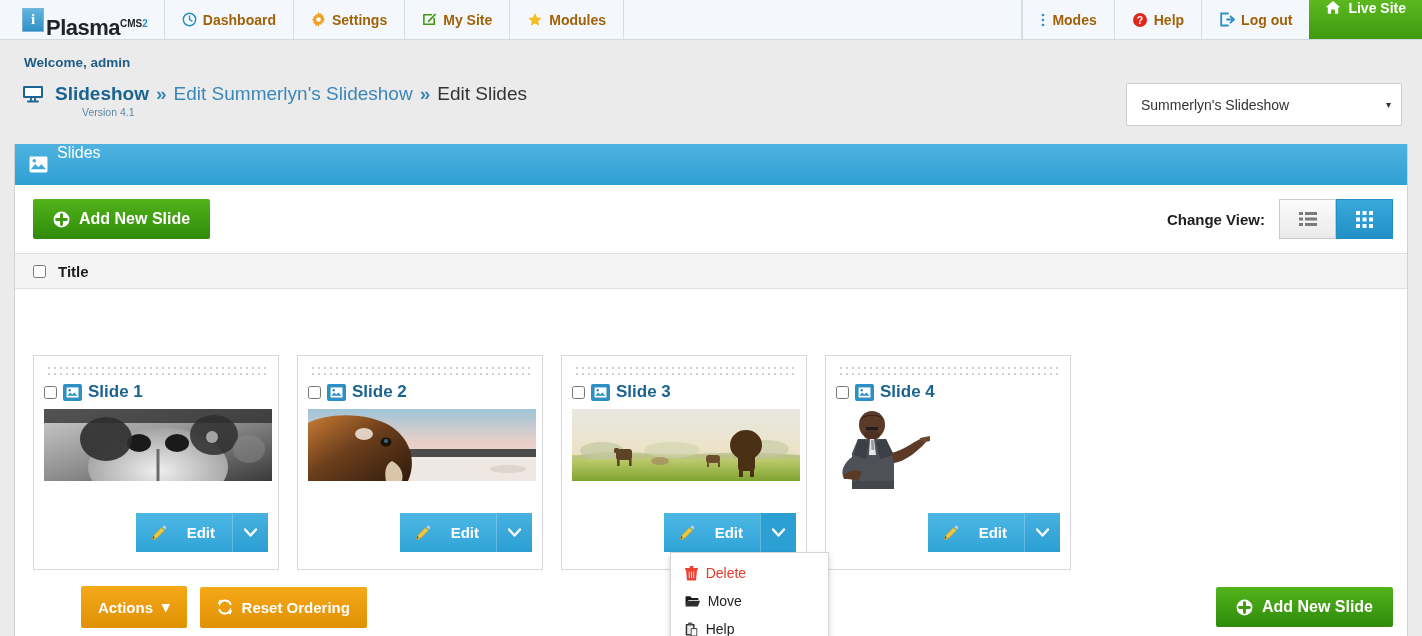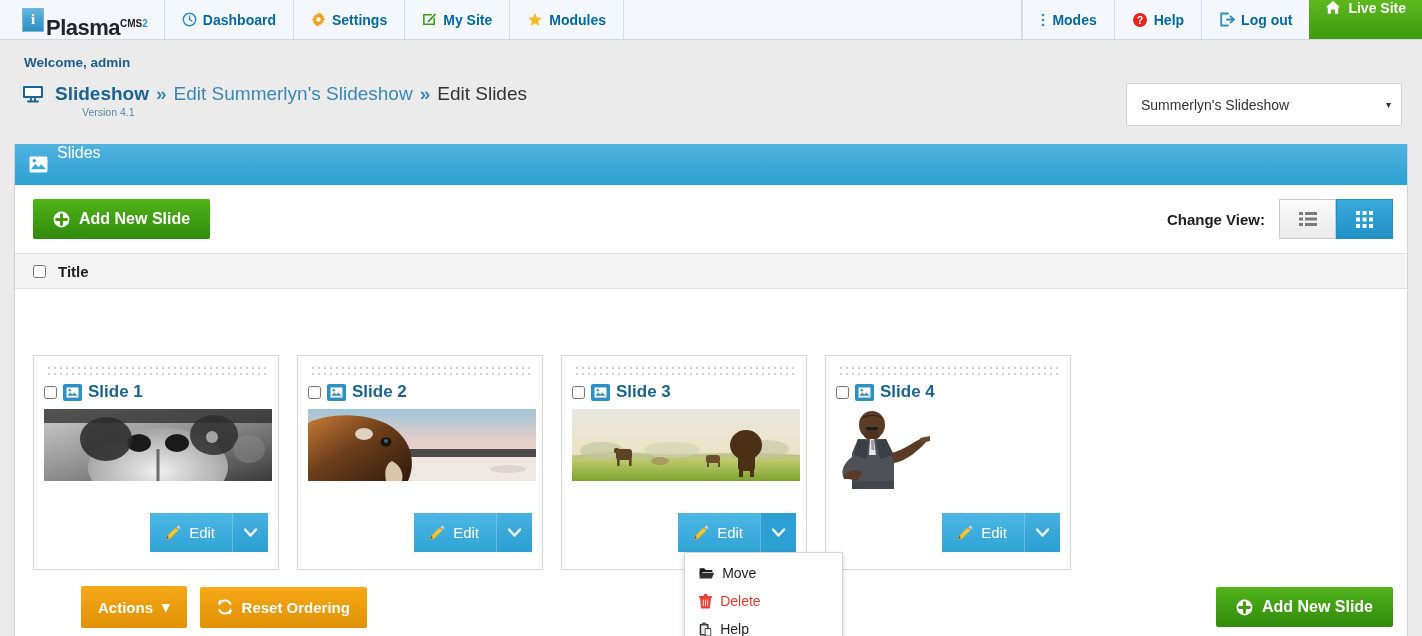--- a/index.html
+++ b/index.html
@@ -53,21 +53,21 @@
     vertical-align: super;
     letter-spacing: 0;
   }
   .brand-sup .two { color: #2e8fc4; }
 
   .navitem {
     display: flex; align-items: center; gap: 6px;
     padding: 0 17px;
     border-right: 1px solid #d4dee8;
     font-size: 14px; font-weight: bold;
-    color: #0369a1;
+    color: #a16207;
     cursor: pointer;
     background: #f4f8fc;
   }
   .nav-spacer { flex: 1; border-right: 1px solid #d4dee8; background: #f4f8fc; }
   .navitem.right { border-right: none; border-left: 1px solid #d4dee8; }
   .live-site {
     display: flex; align-items: flex-start; gap: 7px;
     padding: 0 16px;
     background: linear-gradient(#5cb81e, #3f9a10);
     color: #fff; font-weight: bold; font-size: 14px;
@@ -207,23 +207,23 @@
     width: 228px; height: 72px;
     overflow: hidden;
     position: relative;
     background: #fff;
   }
   .thumb.small { width: 96px; height: 82px; }
 
   .card-actions { margin-top: auto; display: flex; justify-content: flex-end; padding-top: 14px; }
   .split-btn { display: flex; position: relative; }
   .btn-edit {
-    display: inline-flex; align-items: center; gap: 8px;
+    display: inline-flex; align-items: center; gap: 20px;
     background: linear-gradient(#4db8e5, #2fa3d6);
-    color: #fff; font-weight: normal; font-size: 15px;
+    color: #fff; font-weight: bold; font-size: 15px;
     padding: 11px 17px 11px 15px;
     border: none;
     cursor: pointer;
   }
   .btn-caret {
     width: 36px;
     background: linear-gradient(#46b2e1, #2b9ed2);
     border: none; border-left: 1px solid rgba(255,255,255,0.25);
     color: #fff; font-size: 14px;
     display: flex; align-items: center; justify-content: center;
@@ -645,41 +645,41 @@
             </span>
             <span>Edit</span>
           </button>
           <button class="btn-caret open">
             <svg width="13" height="9" viewBox="0 0 13 9">
                 <path d="M1 1.5L6.5 7.5 12 1.5" fill="none" stroke="#fff" stroke-width="2.4" stroke-linecap="round" stroke-linejoin="round"></path>
               </svg>
           </button>
 
           <div class="dropdown">
-            <div class="dd-item">
-              <span class="ico">
-                <svg width="15" height="13" viewBox="0 0 16 14">
-                    <path d="M0.5 12.5V2.2a.9.9 0 01.9-.9H5.6l1.6 1.8h6.3a.9.9 0 01.9.9v1.3H3.7z" fill="#1a1a1a"></path>
-                    <path d="M2.9 6.2h13.3l-2.4 6.3H0.6z" fill="#2e2e2e"></path>
-                  </svg>
-              </span>
-              <span>Move</span>
-            </div>
             <div class="dd-item danger">
               <span class="ico">
                 <svg width="13" height="15" viewBox="0 0 14 16">
                     <path d="M1 3.4h12l-1.1 11.2a1.2 1.2 0 01-1.2 1H3.3a1.2 1.2 0 01-1.2-1z" fill="#ef4034"></path>
                     <rect x="0" y="2" width="14" height="2.2" rx="0.8" fill="#ef4034"></rect>
                     <rect x="5" y="0" width="4" height="2.2" rx="0.7" fill="#ef4034"></rect>
                     <g stroke="#fff" stroke-width="0.9">
                       <path d="M4.6 6v7M7 6v7M9.4 6v7"></path>
                     </g>
                   </svg>
               </span>
               <span>Delete</span>
+            </div>
+            <div class="dd-item">
+              <span class="ico">
+                <svg width="15" height="13" viewBox="0 0 16 14">
+                    <path d="M0.5 12.5V2.2a.9.9 0 01.9-.9H5.6l1.6 1.8h6.3a.9.9 0 01.9.9v1.3H3.7z" fill="#1a1a1a"></path>
+                    <path d="M2.9 6.2h13.3l-2.4 6.3H0.6z" fill="#2e2e2e"></path>
+                  </svg>
+              </span>
+              <span>Move</span>
             </div>
             <div class="dd-item">
               <span class="ico">
                 <svg width="13" height="15" viewBox="0 0 14 16">
                     <rect x="0.8" y="2" width="9.5" height="12.5" rx="1" fill="#2b2b2b"></rect>
                     <rect x="2.3" y="3.6" width="6.5" height="9.4" fill="#e8e8e8"></rect>
                     <rect x="3.3" y="0.4" width="4.5" height="2.6" rx="0.8" fill="#5a5a5a"></rect>
                     <rect x="6.2" y="6.5" width="7" height="9" rx="1" fill="#4a4a4a"></rect>
                     <rect x="7.2" y="7.6" width="5" height="6.8" fill="#fafafa"></rect>
                   </svg>

